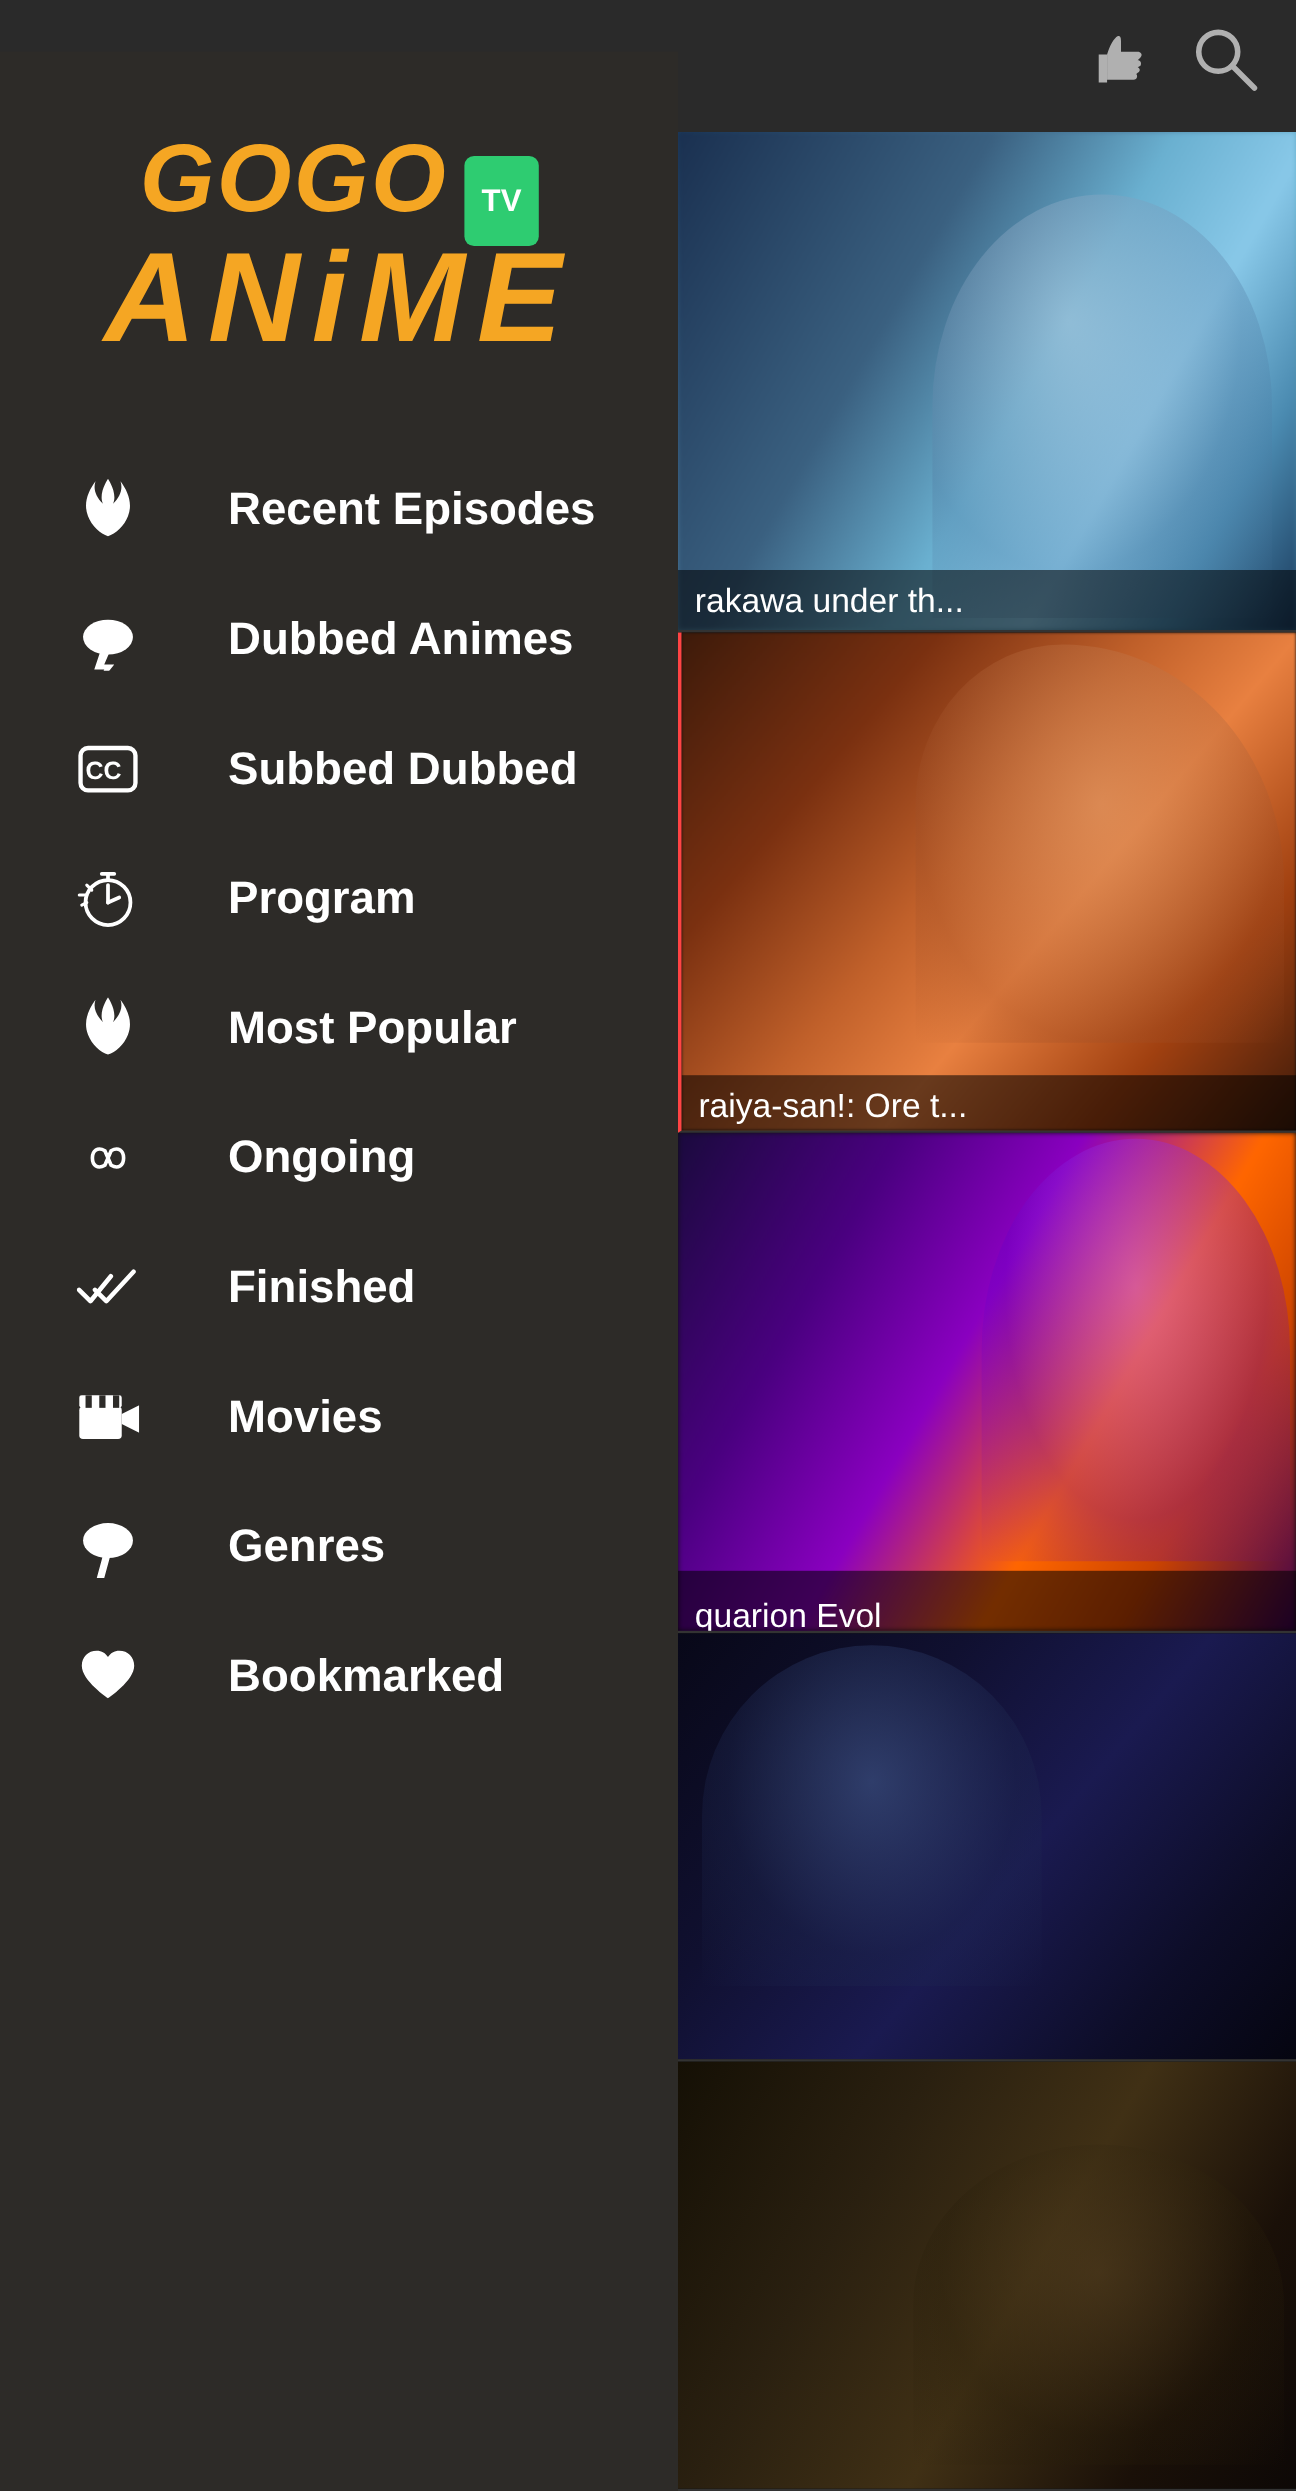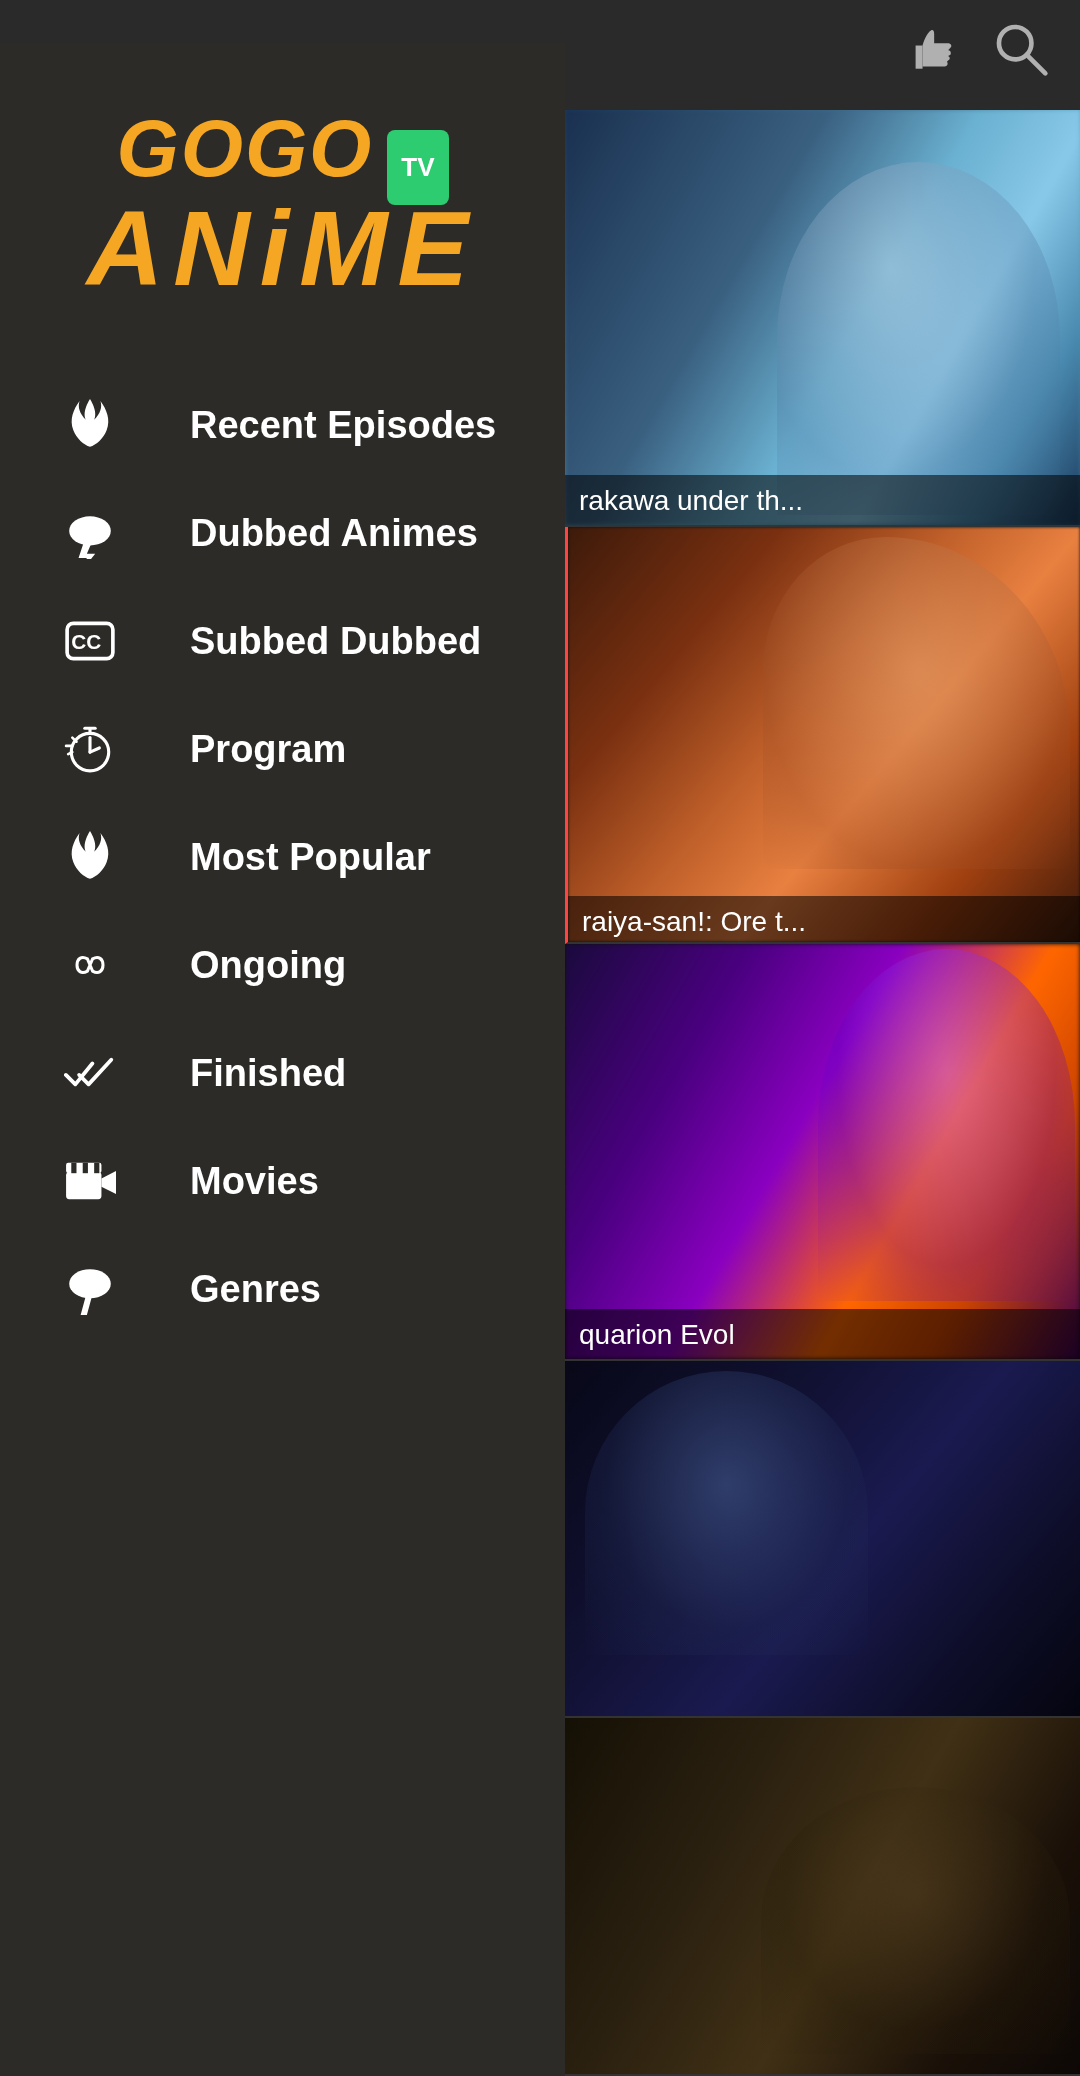--- a/index.html
+++ b/index.html
@@ -256,20 +256,28 @@
       <div class="nav-item">
         <div class="nav-icon">
           <svg class="icon-svg" viewBox="0 0 50 50" fill="white" xmlns="http://www.w3.org/2000/svg">
             <ellipse cx="25" cy="20" rx="20" ry="14"></ellipse>
             <polygon points="22,28 28,28 22,50 30,50 16,70 24,50 16,50" fill="white"></polygon>
           </svg>
         </div>
         <span class="nav-label">Genres</span>
       </div>
 
+      <div class="nav-item">
+        <div class="nav-icon">
+          <svg class="icon-svg" viewBox="0 0 50 45" fill="white" xmlns="http://www.w3.org/2000/svg">
+            <path d="M25 40 C25 40 4 26 4 14 C4 7 9 2 16 2 C20 2 23 4 25 7 C27 4 30 2 34 2 C41 2 46 7 46 14 C46 26 25 40 25 40Z"></path>
+          </svg>
+        </div>
+        <span class="nav-label">Bookmarked</span>
+      </div>
 
     </nav>
   </div>
 
   <div class="right-panel">
 
     <div class="top-bar">
       <div class="top-bar-icon">
         <svg width="58" height="58" viewBox="0 0 50 50" fill="#b0b0b0" xmlns="http://www.w3.org/2000/svg">
           <path d="M10 22 L10 42 L16 42 L16 22 Z"></path>
@@ -302,21 +310,21 @@
         <div style="position:absolute; top:10px; right:10px; width:60%; height:80%; background: radial-gradient(ellipse at 50% 40%, rgba(220,150,100,0.6) 0%, rgba(160,80,40,0.3) 70%, transparent 100%); border-radius:40% 60% 0 0;"></div>
         <div style="position:absolute; bottom:0; left:0; right:0; height:46px; background:rgba(0,0,0,0.55);">
           <span style="color:white; font-size:28px; padding:10px 14px; display:block; font-family:Arial,sans-serif;">raiya-san!: Ore t...</span>
         </div>
       </div>
 
       <div class="content-item" style="flex:1.4;">
         <div style="position:absolute; top:0; left:0; right:0; bottom:0; background: linear-gradient(120deg, #1a0a3d 0%, #4a0080 25%, #8a00c0 45%, #ff6600 65%, #cc4400 80%, #3d0050 100%); filter:blur(2px);"></div>
         <div style="position:absolute; top:5px; right:5px; width:50%; height:85%; background: radial-gradient(ellipse at 50% 35%, rgba(200,100,255,0.5) 0%, rgba(100,0,200,0.3) 60%, transparent 100%); border-radius:50% 50% 0 0;"></div>
         <div style="position:absolute; bottom:0; left:0; right:0; height:50px; background:rgba(0,0,0,0.55);">
-          <span style="color:white; font-size:28px; padding:10px 14px; display:block; font-family:Arial,sans-serif;">quarion Evol</span>
+          <span style="color:white; font-size:28px; padding:22px 14px; display:block; font-family:Arial,sans-serif;">quarion Evol</span>
         </div>
       </div>
 
       <div class="content-item" style="flex:1.2;">
         <div style="position:absolute; top:0; left:0; right:0; bottom:0; background: linear-gradient(130deg, #080818 0%, #101030 30%, #1a1a50 55%, #0d0d28 80%, #050510 100%);"></div>
         <div style="position:absolute; top:10px; left:20px; width:55%; height:80%; background: radial-gradient(ellipse at 50% 40%, rgba(60,80,130,0.7) 0%, rgba(30,40,80,0.4) 60%, transparent 100%); border-radius:50% 50% 0 0;"></div>
       </div>
 
       <div class="content-item" style="flex:1.2;">
         <div style="position:absolute; top:0; left:0; right:0; bottom:0; background: linear-gradient(120deg, #151005 0%, #2a2010 30%, #403015 55%, #1a1008 80%, #0d0806 100%);"></div>

